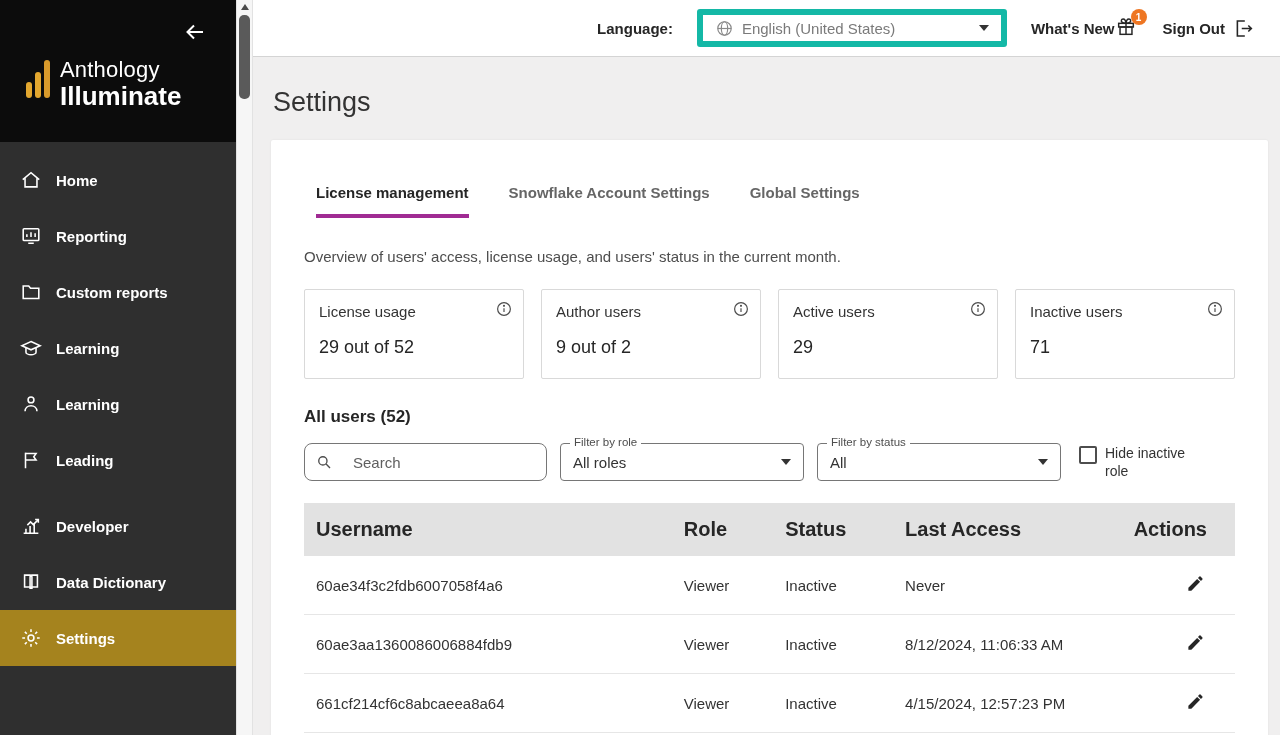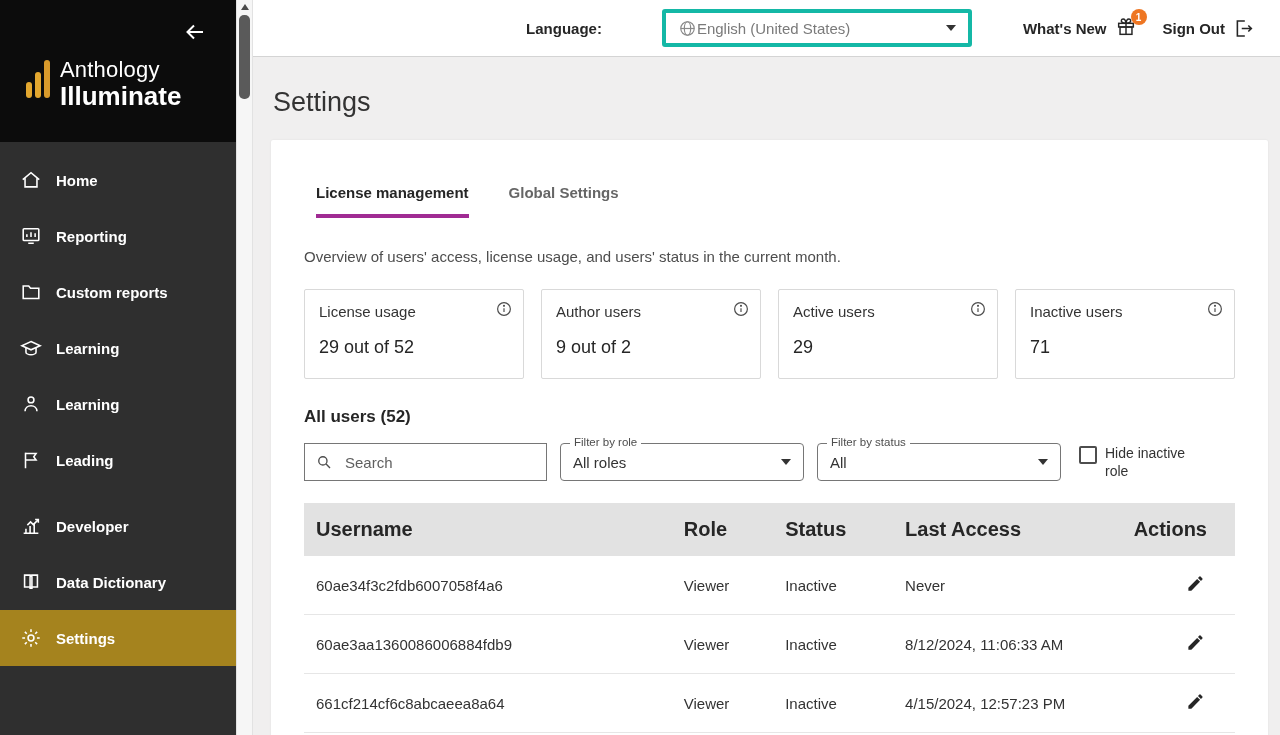--- a/index.html
+++ b/index.html
@@ -36,25 +36,25 @@
 
   
   .scroll-strip{width:17px;height:735px;background:#f6f6f6;border-left:1px solid #e2e2e2;border-right:1px solid #e2e2e2;position:relative;flex:0 0 17px;}
   .scroll-arrow{position:absolute;top:4px;left:4px;width:0;height:0;border-left:4px solid transparent;border-right:4px solid transparent;border-bottom:6px solid #4a4a4a;}
   .scroll-thumb{position:absolute;top:15px;left:2px;width:11px;height:84px;background:#5a5a5a;border-radius:5px;}
 
   
   .main{flex:1;display:flex;flex-direction:column;height:735px;overflow:hidden;}
   .topbar{height:57px;background:#fff;border-bottom:1px solid #d4d4d4;display:flex;align-items:center;justify-content:flex-end;gap:24px;padding-right:26px;flex:0 0 57px;}
   .lang-label{font-size:15px;font-weight:700;color:#262626;}
-  .lang-select{width:310px;height:38px;border:4px solid #14b8a6;border-radius:3px;display:flex;align-items:center;gap:0;padding:0 12px;background:#fff;cursor:pointer;margin-left:36px;}
+  .lang-select{width:310px;height:38px;border:6px solid #14b8a6;border-radius:3px;display:flex;align-items:center;gap:8px;padding:0 12px;background:#fff;cursor:pointer;}
   .lang-select svg.globe{width:19px;height:19px;}
   .lang-value{font-size:15px;color:#7a7a7a;flex:1;}
   .caret{width:10px;height:6px;}
-  .whats-new{display:flex;align-items:center;gap:8px;font-size:15px;font-weight:700;cursor:pointer;position:relative;margin-left:27px;}
+  .whats-new{display:flex;align-items:center;font-size:15px;font-weight:700;cursor:pointer;position:relative;}
   .gift-wrap{position:relative;width:24px;height:24px;}
   .gift-wrap svg{width:22px;height:22px;}
   .count-badge{position:absolute;top:-7px;right:-8px;width:16px;height:16px;border-radius:50%;background:var(--badge-count,#ee7623);color:#fff;font-size:10px;font-weight:700;display:flex;align-items:center;justify-content:center;}
   .sign-out{display:flex;align-items:center;gap:8px;font-size:15px;font-weight:700;cursor:pointer;}
   .sign-out svg{width:21px;height:21px;}
 
   .content{flex:1;padding:30px 12px 0 18px;overflow:hidden;}
   .page-title{font-size:27px;font-weight:400;color:#333;margin-left:2px;}
   .card{background:#fff;border-radius:2px;margin-top:22px;padding:44px 33px;min-height:620px;box-shadow:0 0 2px rgba(0,0,0,.08);}
 
@@ -66,21 +66,21 @@
   .stats{display:flex;gap:17px;margin-top:24px;}
   .stat-card{flex:1;border:1px solid #d9d9d9;border-radius:2px;padding:13px 14px 16px;height:90px;position:relative;background:#fff;}
   .stat-label{font-size:15px;color:#333;}
   .stat-value{font-size:18px;color:#262626;margin-top:17px;}
   .info-icon{position:absolute;top:10px;right:10px;width:18px;height:18px;cursor:pointer;}
   .info-icon svg{width:18px;height:18px;}
 
   .all-users{margin-top:28px;font-size:17px;font-weight:700;color:#262626;}
 
   .filter-row{display:flex;align-items:center;gap:13px;margin-top:16px;}
-  .search-box{width:243px;height:38px;border:1px solid #767676;border-radius:0;display:flex;align-items:center;gap:12px;padding:0 10px;background:#fff;}
+  .search-box{width:243px;height:38px;border:1px solid #767676;border-radius:8px;display:flex;align-items:center;gap:20px;padding:0 10px;background:#fff;}
   .search-box svg{width:18px;height:18px;flex:0 0 18px;}
   .search-box input{border:none;outline:none;font-size:15px;color:#333;width:100%;font-family:"Liberation Sans",sans-serif;}
   .search-box input::placeholder{color:#5f5f5f;}
   .filter-select{width:244px;height:38px;border:1px solid #767676;border-radius:4px;position:relative;display:flex;align-items:center;justify-content:space-between;padding:4px 12px;background:#fff;cursor:pointer;}
   .filter-select .legend{position:absolute;top:-8px;left:9px;background:#fff;padding:0 4px;font-size:11.5px;color:#4d4d4d;}
   .filter-value{font-size:15px;color:#333;}
   .cb-wrap{display:flex;align-items:flex-start;gap:8px;margin-left:5px;cursor:pointer;}
   .checkbox{width:18px;height:18px;border:2px solid #4d4d4d;border-radius:2px;background:#fff;margin-top:2px;flex:0 0 18px;}
   .cb-label{font-size:14px;color:#333;width:96px;line-height:1.3;}
 
@@ -239,20 +239,21 @@
         </svg>
     </div>
   </header>
 
   <div class="content">
     <h1 class="page-title">Settings</h1>
 
     <div class="card">
       <div class="tabs">
         <div class="tab active">License management</div>
+        <div class="tab">Snowflake Account Settings</div>
         <div class="tab">Global Settings</div>
       </div>
 
       <p class="overview">Overview of users' access, license usage, and users' status in the current month.</p>
 
       <div class="stats">
         <div class="stat-card">
           <div class="stat-label">License usage</div>
           <span class="info-icon"><svg viewBox="0 0 24 24" fill="none" stroke="#4d4d4d" stroke-width="1.6">
                 <circle cx="12" cy="12" r="8.5"></circle>

